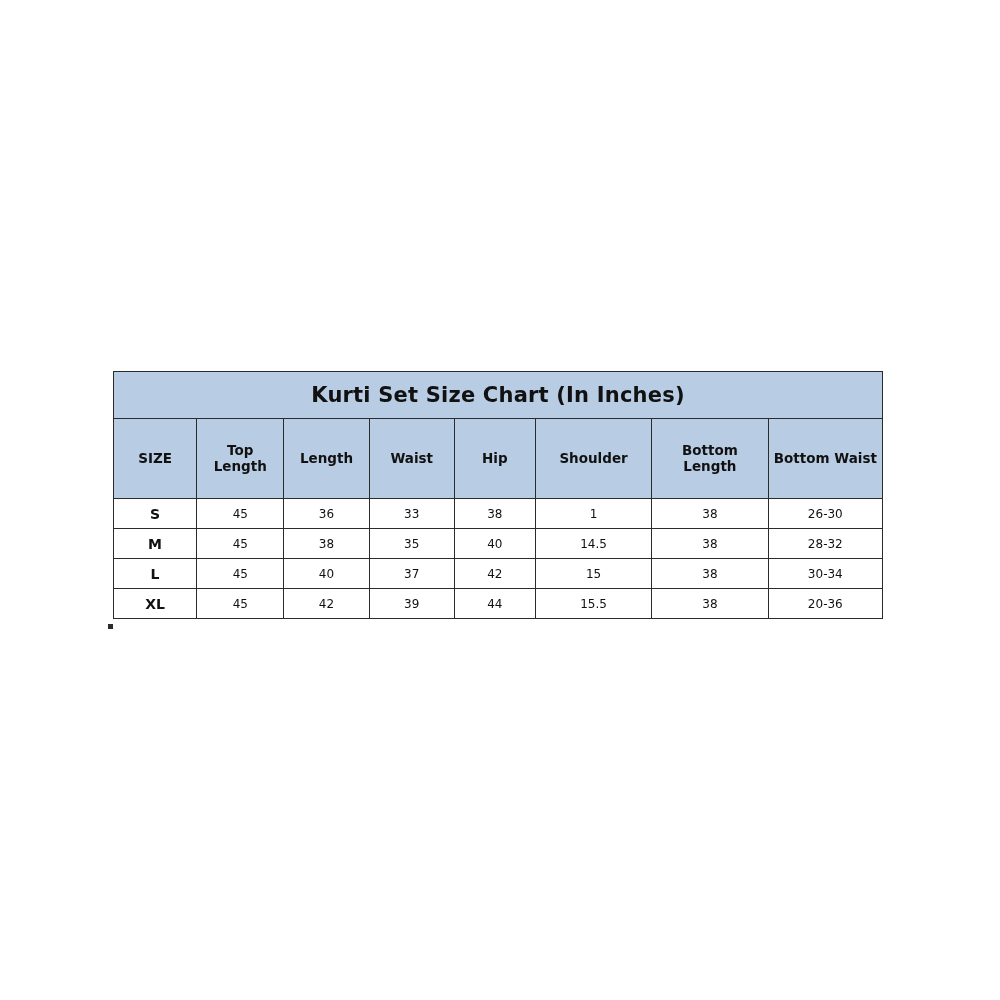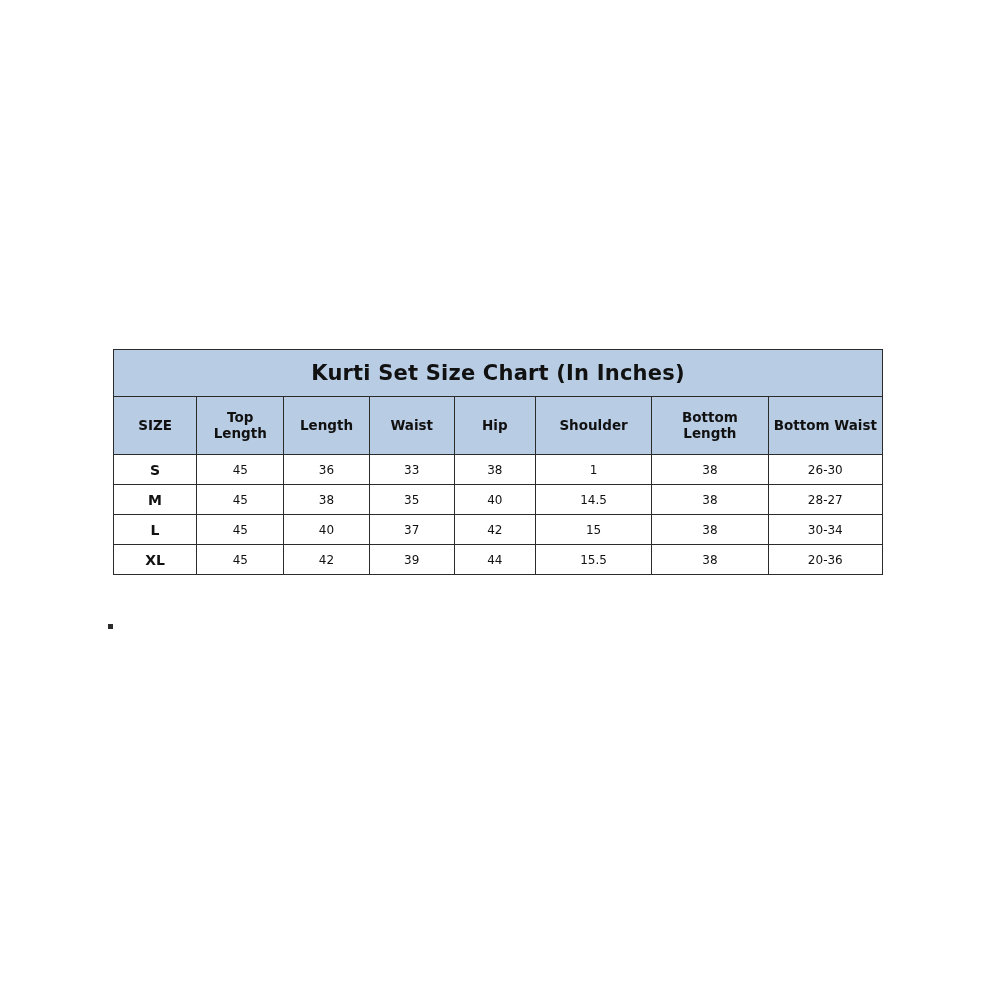--- a/index.html
+++ b/index.html
@@ -11,21 +11,21 @@
     width: 1000px;
     height: 1000px;
     font-family: "DejaVu Sans", sans-serif;
     position: relative;
     overflow: hidden;
   }
 
   #chart-wrap {
     position: absolute;
     left: 113px;
-    top: 349px;
+    top: 371px;
     width: 809px;
   }
 
   table.size-chart {
     border-collapse: collapse;
     width: 770px;
     table-layout: fixed;
     border: 1px solid #2b2b2b;
   }
 
@@ -45,21 +45,21 @@
     height: 44px;
     letter-spacing: 0.2px;
   }
 
   .header-row th {
     background: #b8cce4;
     font-size: 13.5px;
     font-weight: bold;
     height: 53px;
     line-height: 1.15;
-    padding: 2px 2px;
+    padding: 13px 2px;
   }
 
   .body-row td {
     background: #ffffff;
     height: 27px;
     font-size: 12px;
     font-weight: normal;
   }
 
   .body-row td.size-label {
@@ -128,21 +128,21 @@
         <td>26-30</td>
       </tr>
       <tr class="body-row">
         <td class="size-label">M</td>
         <td>45</td>
         <td>38</td>
         <td>35</td>
         <td>40</td>
         <td>14.5</td>
         <td>38</td>
-        <td>28-27</td>
+        <td>28-32</td>
       </tr>
       <tr class="body-row">
         <td class="size-label">L</td>
         <td>45</td>
         <td>40</td>
         <td>37</td>
         <td>42</td>
         <td>15</td>
         <td>38</td>
         <td>30-34</td>

